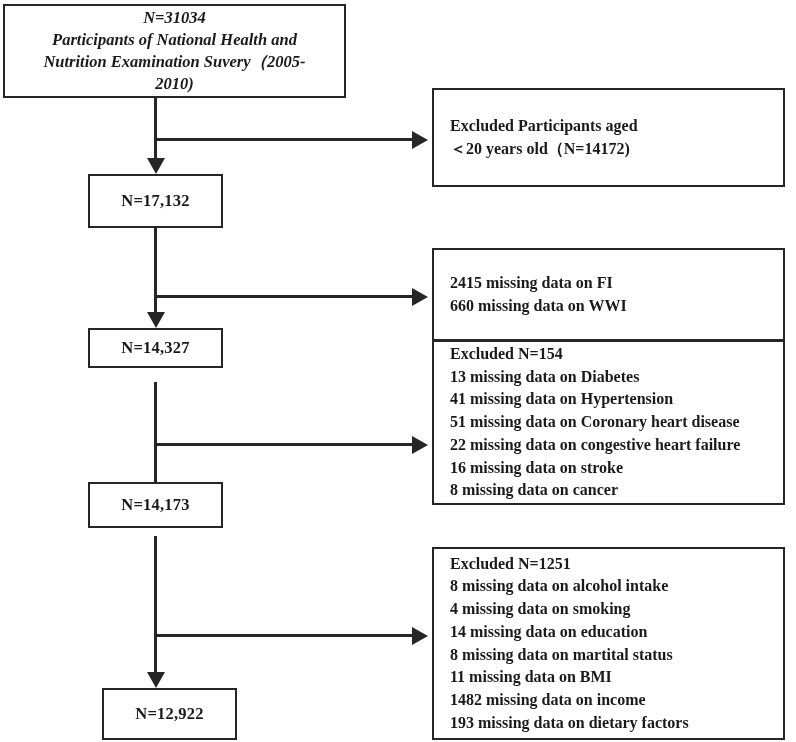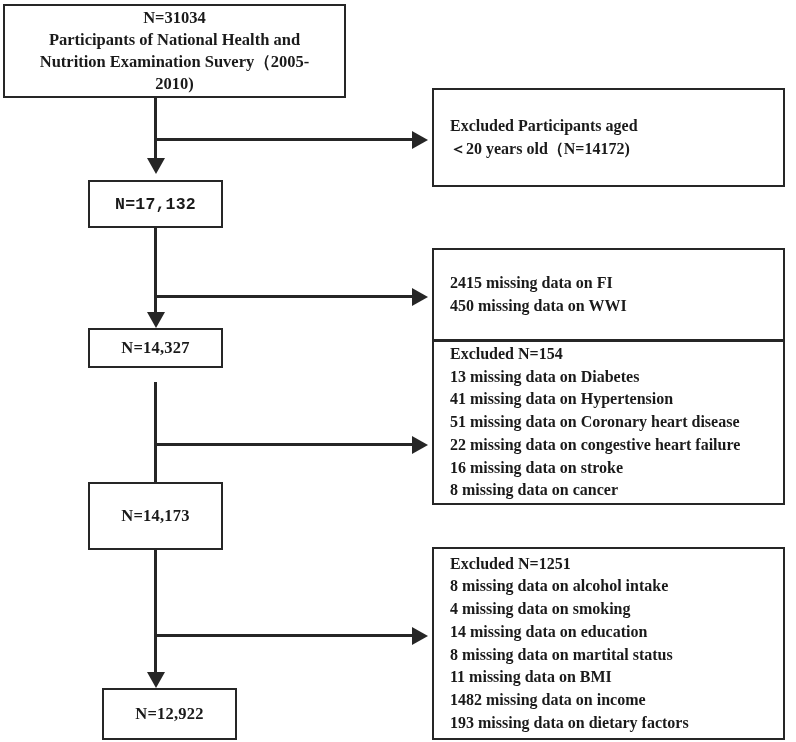--- a/index.html
+++ b/index.html
@@ -30,20 +30,21 @@
   
   .box.source {
     display: flex;
     flex-direction: column;
     align-items: center;
     justify-content: center;
     text-align: center;
     font-size: 16.5px;
     line-height: 1.33;
     padding: 3px 6px;
+    font-style: italic;
   }
   .box.source .line { white-space: nowrap; }
 
   
   .box.count {
     display: flex;
     align-items: center;
     justify-content: center;
     text-align: center;
     font-size: 16.5px;
@@ -121,44 +122,44 @@
 
   <div class="hline" style="left:154px; top:295px; width:260px;"></div>
   <div class="arrow-right" style="left:412px; top:287.5px;"></div>
 
   <div class="hline" style="left:154px; top:443px; width:260px;"></div>
   <div class="arrow-right" style="left:412px; top:435.5px;"></div>
 
   <div class="hline" style="left:154px; top:634px; width:260px;"></div>
   <div class="arrow-right" style="left:412px; top:626.5px;"></div>
 
-  <div class="box count" style="left:88px; top:180px; width:135px; height:48px;font-family:Liberation Mono, monospace;">
+  <div class="box count" style="left:88px; top:174px; width:135px; height:54px;">
     <span>N=17,132</span>
   </div>
 
   <div class="box count" style="left:88px; top:328px; width:135px; height:40px;">
     <span>N=14,327</span>
   </div>
 
-  <div class="box count" style="left:88px; top:482px; width:135px; height:68px;">
+  <div class="box count" style="left:88px; top:482px; width:135px; height:46px;">
     <span>N=14,173</span>
   </div>
 
   <div class="box count" style="left:88px; top:688px; width:135px; height:52px;margin-left:14px;">
     <span>N=12,922</span>
   </div>
 
   <div class="box excluded" style="left:432px; top:88px; width:353px; height:99px;">
     <div class="line">Excluded Participants aged</div>
     <div class="line">＜20 years old（N=14172)</div>
   </div>
 
   <div class="box excluded" style="left:432px; top:248px; width:353px; height:93px;">
     <div class="line">2415 missing data on FI</div>
-    <div class="line">450 missing data on WWI</div>
+    <div class="line">660 missing data on WWI</div>
   </div>
 
   <div class="box excluded" style="left:432px; top:340px; width:353px; height:165px;">
     <div class="line">Excluded N=154</div>
     <div class="line">13 missing data on Diabetes</div>
     <div class="line">41 missing data on Hypertension</div>
     <div class="line">51 missing data on Coronary heart disease</div>
     <div class="line">22 missing data on congestive heart failure</div>
     <div class="line">16 missing data on stroke</div>
     <div class="line">8 missing data on cancer</div>

